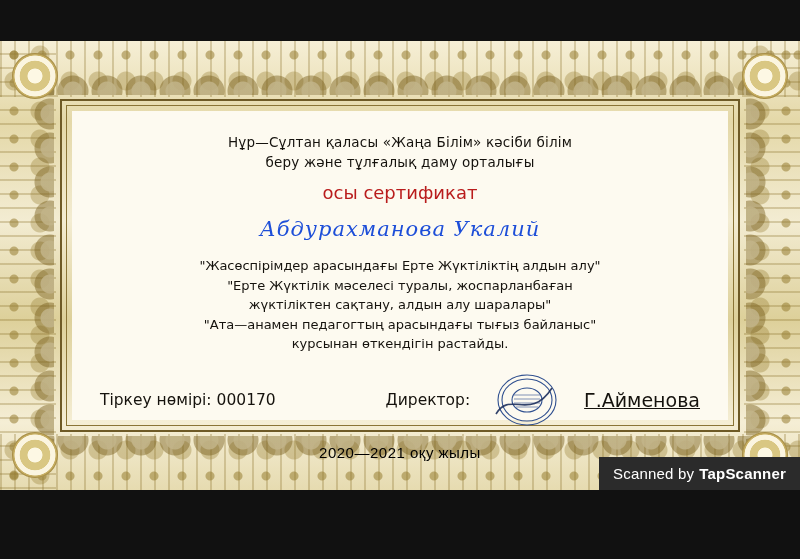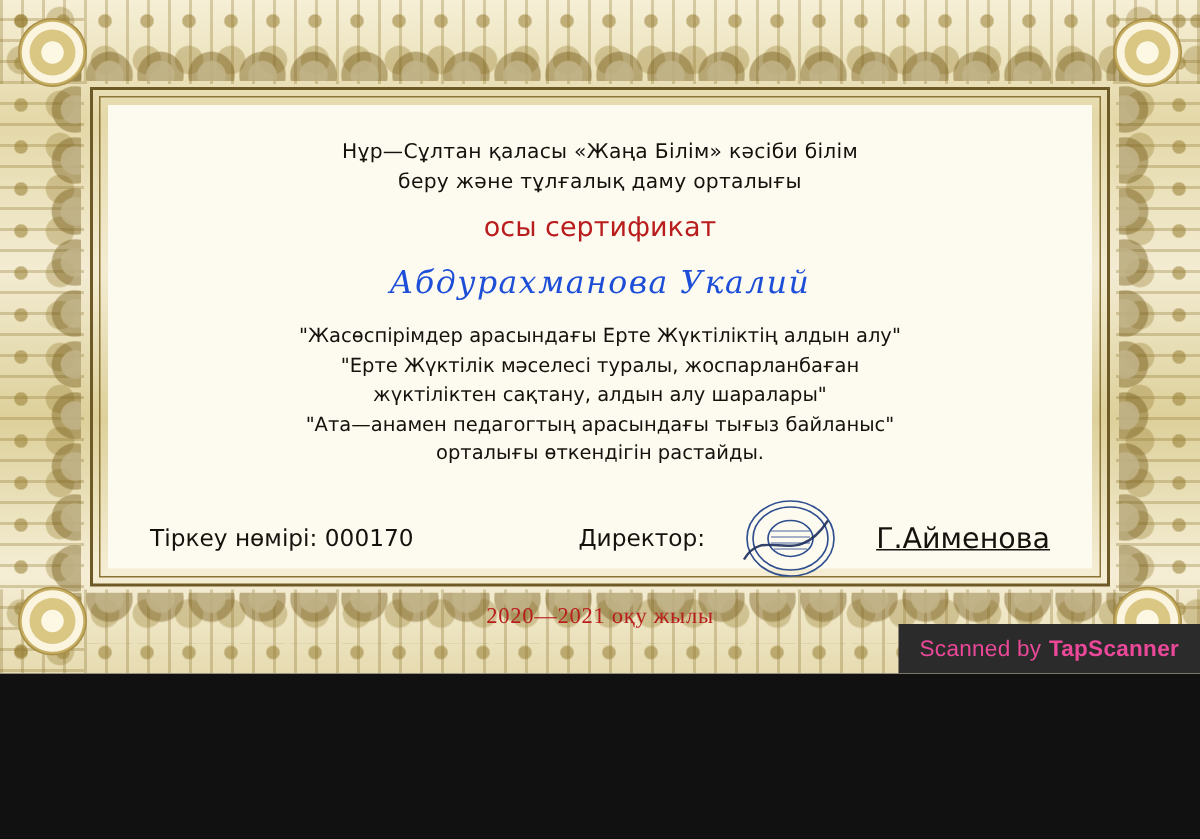--- a/index.html
+++ b/index.html
@@ -13,20 +13,21 @@
     overflow: hidden;
     font-family: "Liberation Sans", sans-serif;
   }
 
   #page {
     position: relative;
     width: 800px;
     height: 449px;
     background: #e9e2cf;
     overflow: hidden;
+    margin-top: 41px;
   }
 
   
   .border-outer {
     position: absolute;
     left: 0; top: 0; right: 0; bottom: 0;
     background:
       linear-gradient(180deg, #f6efd6 0%, #e4d8a8 18%, #f3ecd2 40%, #ddd09a 62%, #f5eed5 85%, #e6dbb0 100%);
   }
   
@@ -196,34 +197,34 @@
   .stamp {
     position: relative;
     width: 74px;
     height: 60px;
   }
   .stamp svg { display: block; }
   .dir-name { font-size: 19px; text-decoration: underline; }
 
   .year-line {
     margin-top: 14px;
-    font-family: Liberation Serif, serif;
+    font-family: Liberation Sans, sans-serif;
     font-size: 15px;
-    color: #b91c1c;
+    color: #000000;
     letter-spacing: 0.5px;
     text-align: right;
   }
 
   
   .watermark {
     position: absolute;
     right: 0;
     bottom: 0;
     background: #2b2b2b;
-    color: #ec4899;
+    color: #ffffff;
     font-family: "Liberation Sans", sans-serif;
     font-size: 15px;
     padding: 8px 14px;
     display: flex;
     align-items: baseline;
     gap: 5px;
     letter-spacing: 0.2px;
   }
   .watermark .brand { font-weight: 700; }
 </style>
@@ -262,21 +263,21 @@
     <div class="subtitle">осы сертификат</div>
 
     <div class="recipient">Абдурахманова Укалий</div>
     <div class="recipient-rule"></div>
 
     <div class="body-lines">
       <div>"Жасөспірімдер арасындағы Ерте Жүктіліктің алдын алу"</div>
       <div>"Ерте Жүктілік мәселесі туралы, жоспарланбаған</div>
       <div>жүктіліктен сақтану, алдын алу шаралары"</div>
       <div>"Ата—анамен педагогтың арасындағы тығыз байланыс"</div>
-      <div>орталығы өткендігін растайды.</div>
+      <div>курсынан өткендігін растайды.</div>
     </div>
 
     <div class="signature-row">
       <div class="reg-block">
         <span>Тіркеу нөмірі:</span>
         <span>000170</span>
       </div>
 
       <div class="dir-block">
         <span>Директор:</span>

